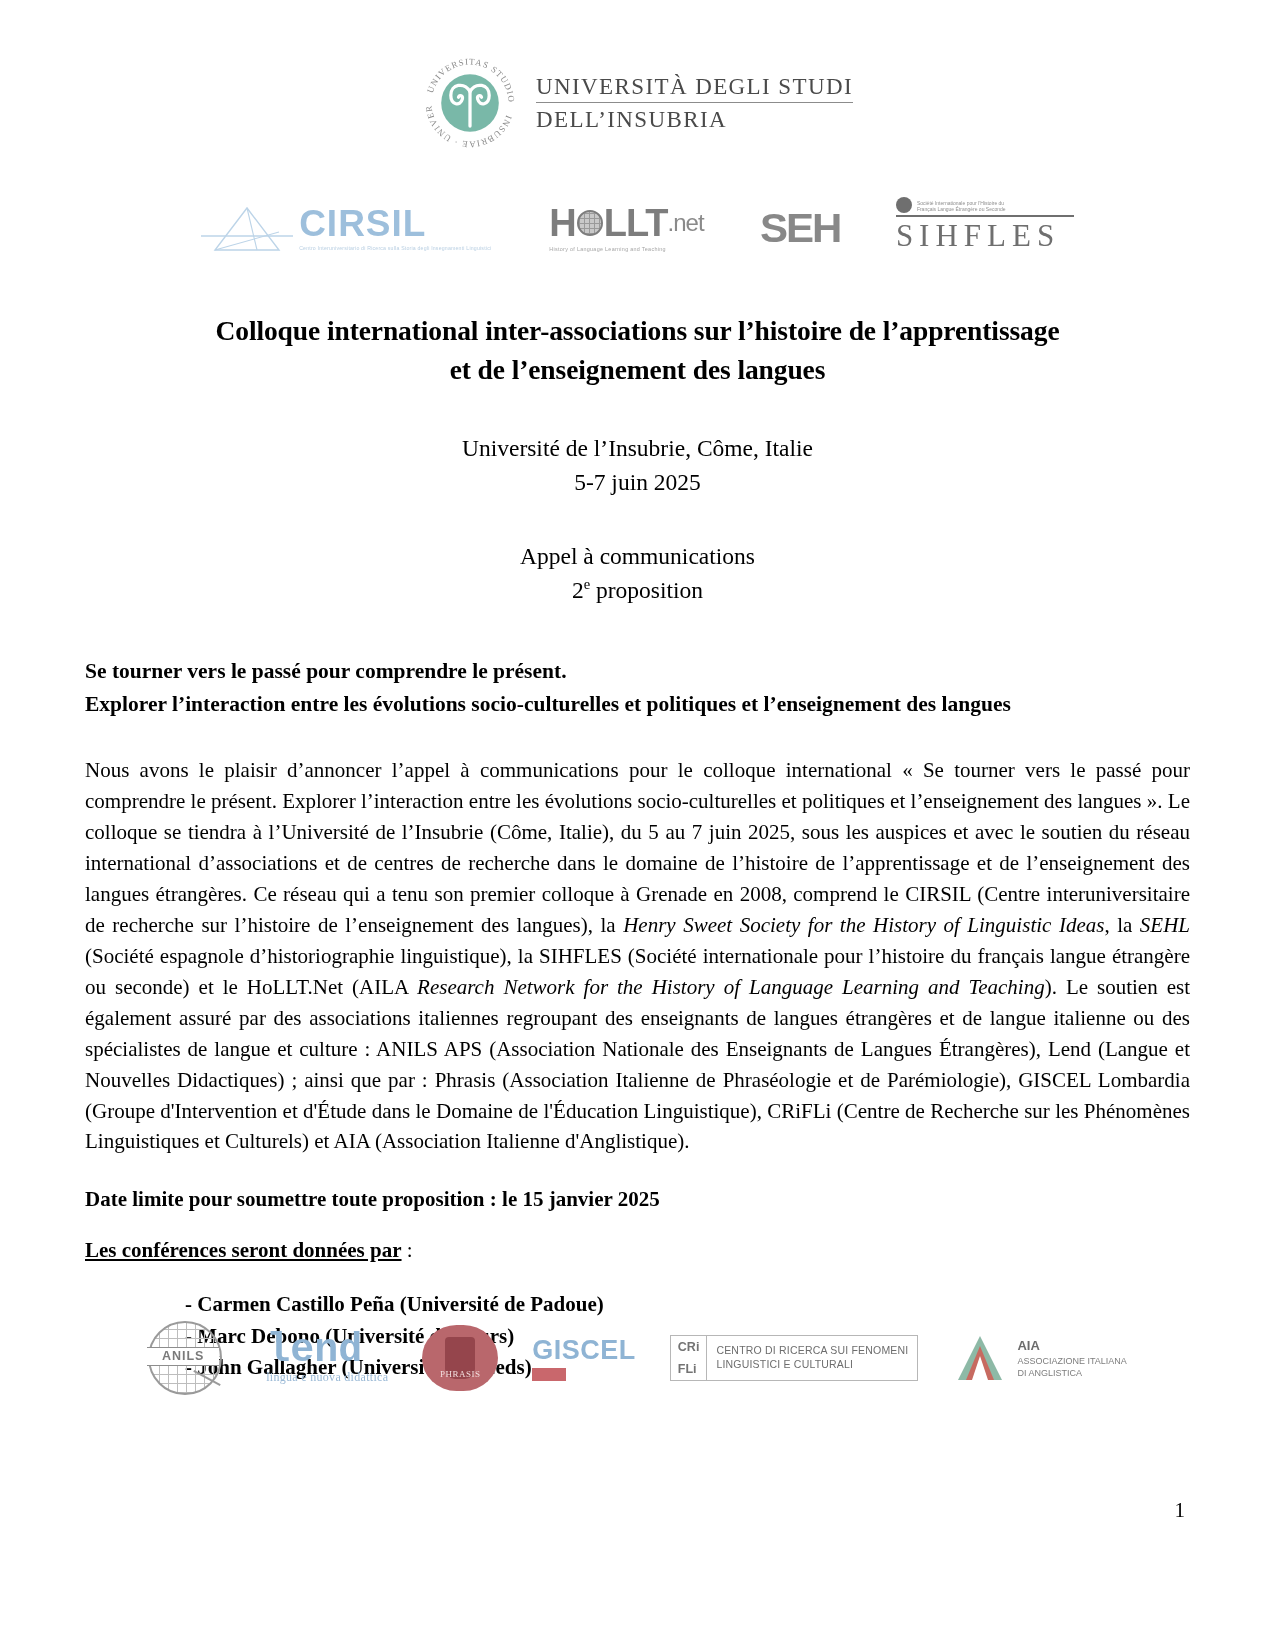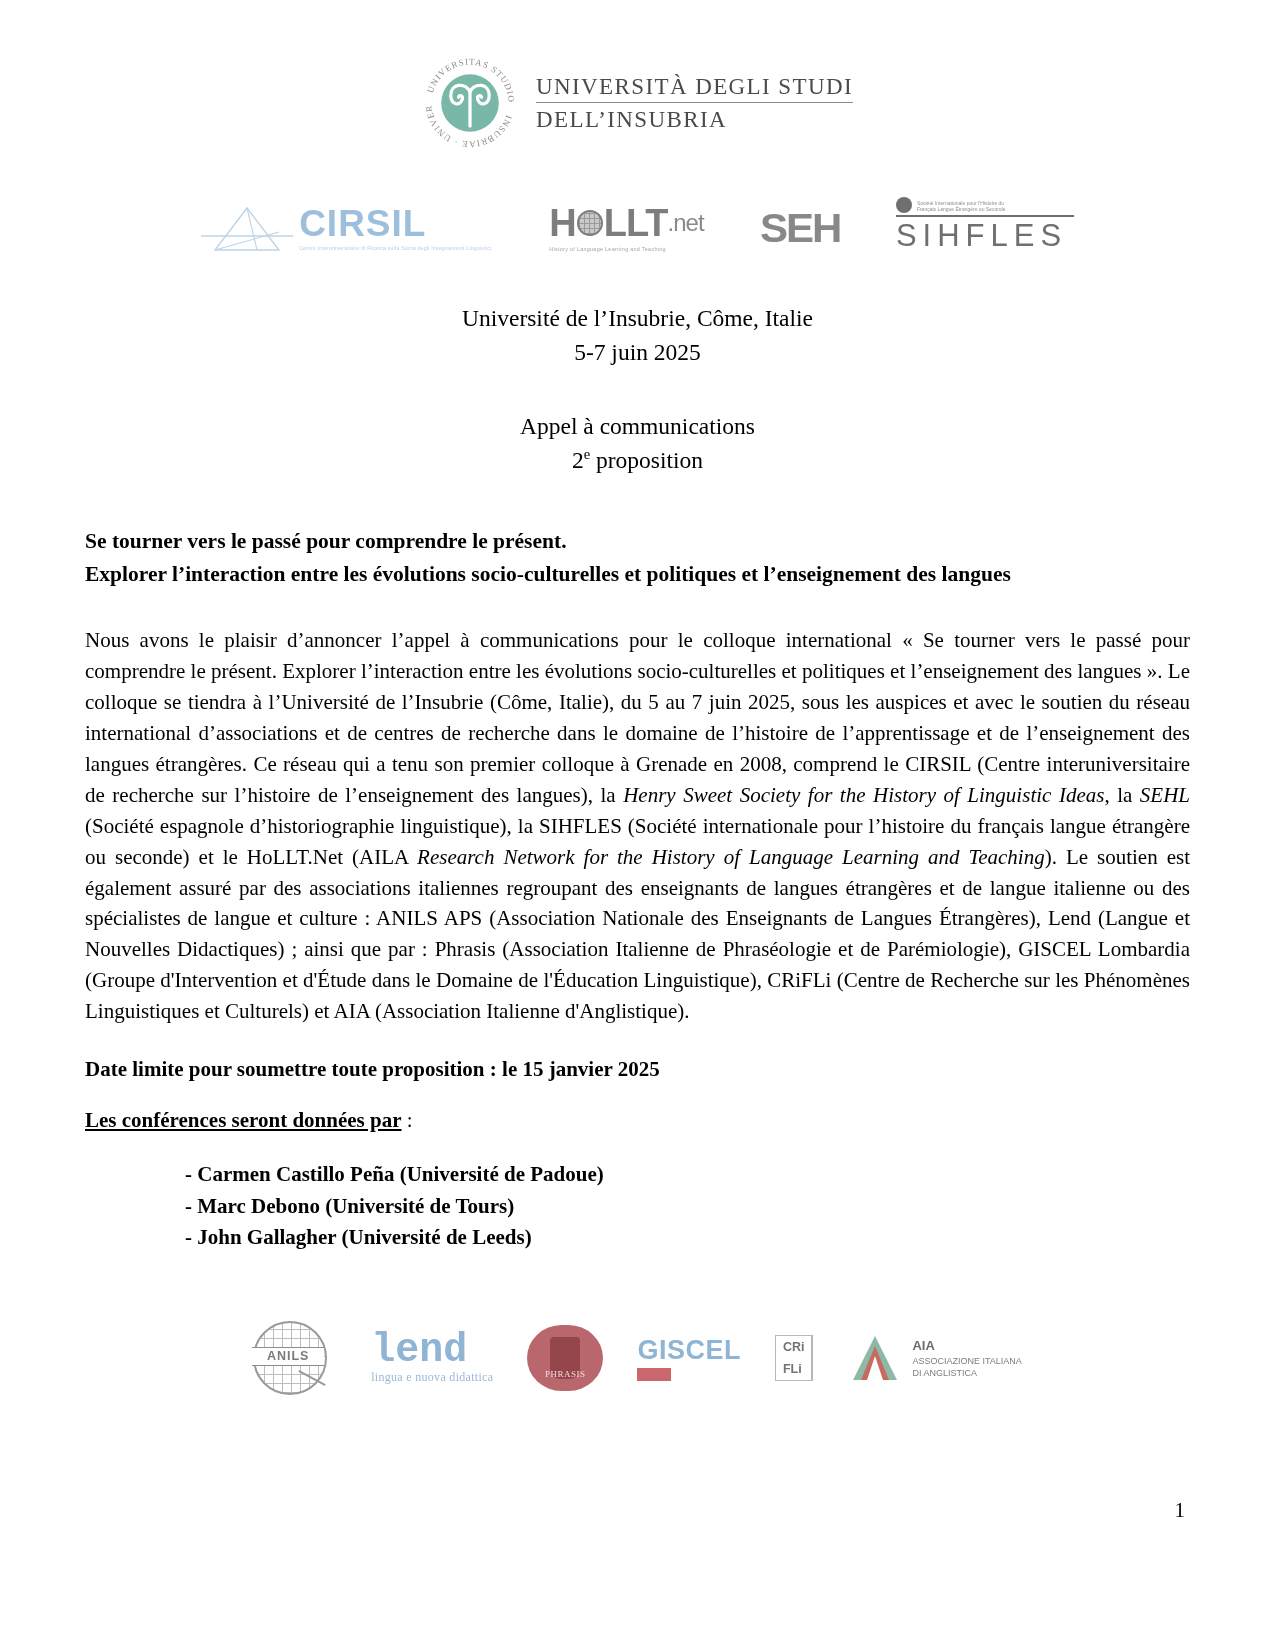--- a/index.html
+++ b/index.html
@@ -55,21 +55,21 @@
   .seh-word { font-family:"Liberation Sans", sans-serif; font-weight:bold; font-size:40px;
               color:#888888; letter-spacing:-2px; transform:scaleX(1.05); }
 
   
   .sihfles { flex-direction:column; align-items:flex-start; }
   .sihfles-top { display:flex; align-items:flex-end; gap:5px; margin-bottom:2px; }
   .sihfles-dot { width:16px; height:16px; border-radius:50%; background:#6f6f6f; }
   .sihfles-tag { font-family:"Liberation Sans", sans-serif; font-size:5px; color:#8f8f8f;
                  line-height:1.35; white-space:nowrap; }
   .sihfles-rule { width:178px; height:2px; background:#6f6f6f; margin-bottom:3px; }
-  .sihfles-word { font-family:Liberation Sans, sans-serif; font-size:31px; color:#6f6f6f;
+  .sihfles-word { font-family:Liberation Serif, serif; font-size:31px; color:#6f6f6f;
                   letter-spacing:6px; line-height:1; }
 
   
   .doc-title {
     text-align:center; font-weight:bold; font-size:27.5px; line-height:1.42;
     margin-top:52px; letter-spacing:-0.1px;
   }
   .venue { text-align:center; font-size:23.5px; line-height:1.45; margin-top:42px; }
   .callblock { text-align:center; font-size:23.5px; line-height:1.45; margin-top:40px; }
   sup { font-size:0.62em; vertical-align:super; line-height:0; }
@@ -214,20 +214,24 @@
           <span>Société Internationale pour l’Histoire du</span><br>
           <span>Français Langue Étrangère ou Seconde</span>
         </span>
       </div>
       <div class="sihfles-rule"></div>
       <div class="sihfles-word">SIHFLES</div>
     </div>
 
   </div>
 
+  <div class="doc-title">
+    <div>Colloque international inter-associations sur l’histoire de l’apprentissage</div>
+    <div>et de l’enseignement des langues</div>
+  </div>
 
   <div class="venue">
     <div>Université de l’Insubrie, Côme, Italie</div>
     <div>5-7 juin 2025</div>
   </div>
 
   <div class="callblock">
     <div>Appel à communications</div>
     <div><span>2</span><sup>e</sup><span> proposition</span></div>
   </div>
@@ -278,20 +282,24 @@
         <div class="giscel-word">GISCEL</div>
         <div class="giscel-bar"></div>
       </div>
     </div>
 
     <div class="f-logo">
       <div class="crifli">
         <div class="crifli-left">
           <span>CRi</span>
           <span>FLi</span>
+        </div>
+        <div class="crifli-right">
+          <span>CENTRO DI RICERCA SUI FENOMENI</span>
+          <span>LINGUISTICI E CULTURALI</span>
         </div>
       </div>
     </div>
 
     <div class="f-logo">
       <div class="aia">
         <div class="aia-mark">
           <svg viewBox="0 0 56 52" width="56" height="52" aria-hidden="true">
             <polygon points="28,4 50,48 6,48" fill="#8db9a6"></polygon>
             <polygon points="28,14 42,48 14,48" fill="#c76a60"></polygon>

